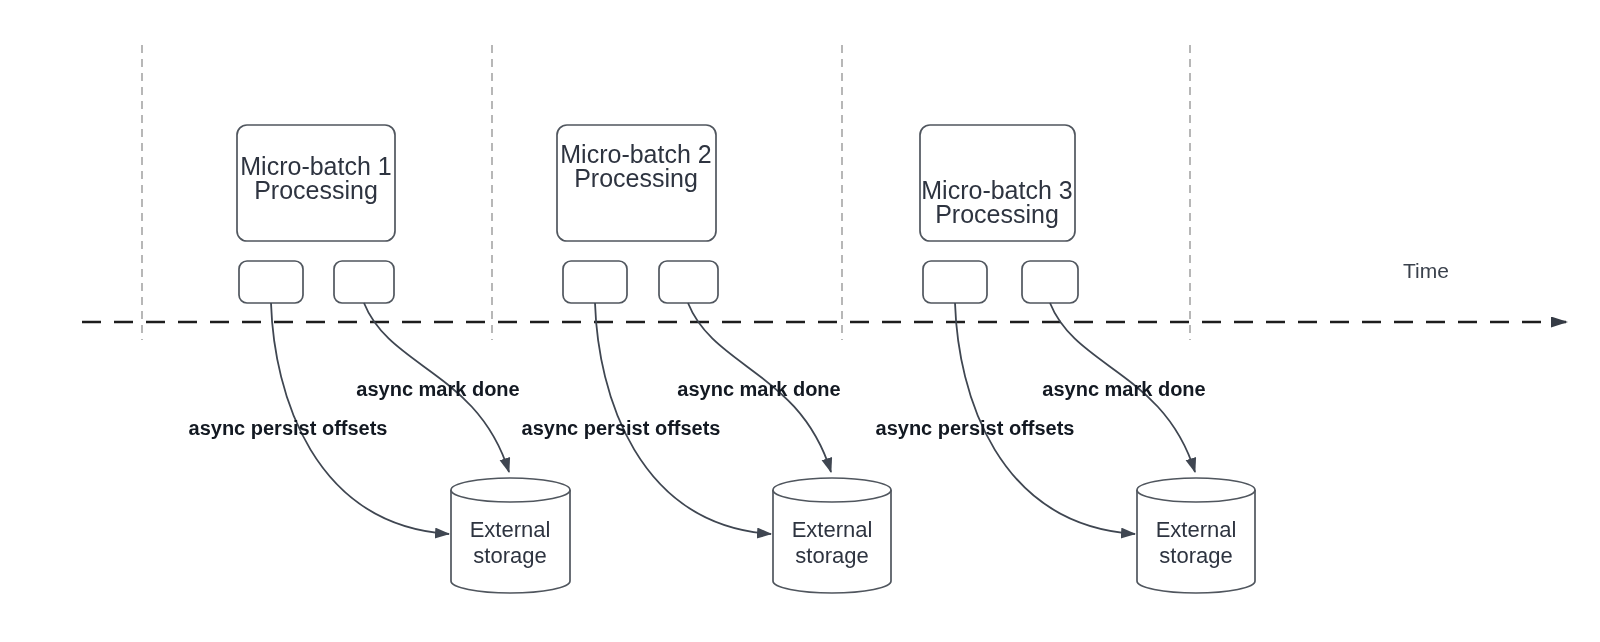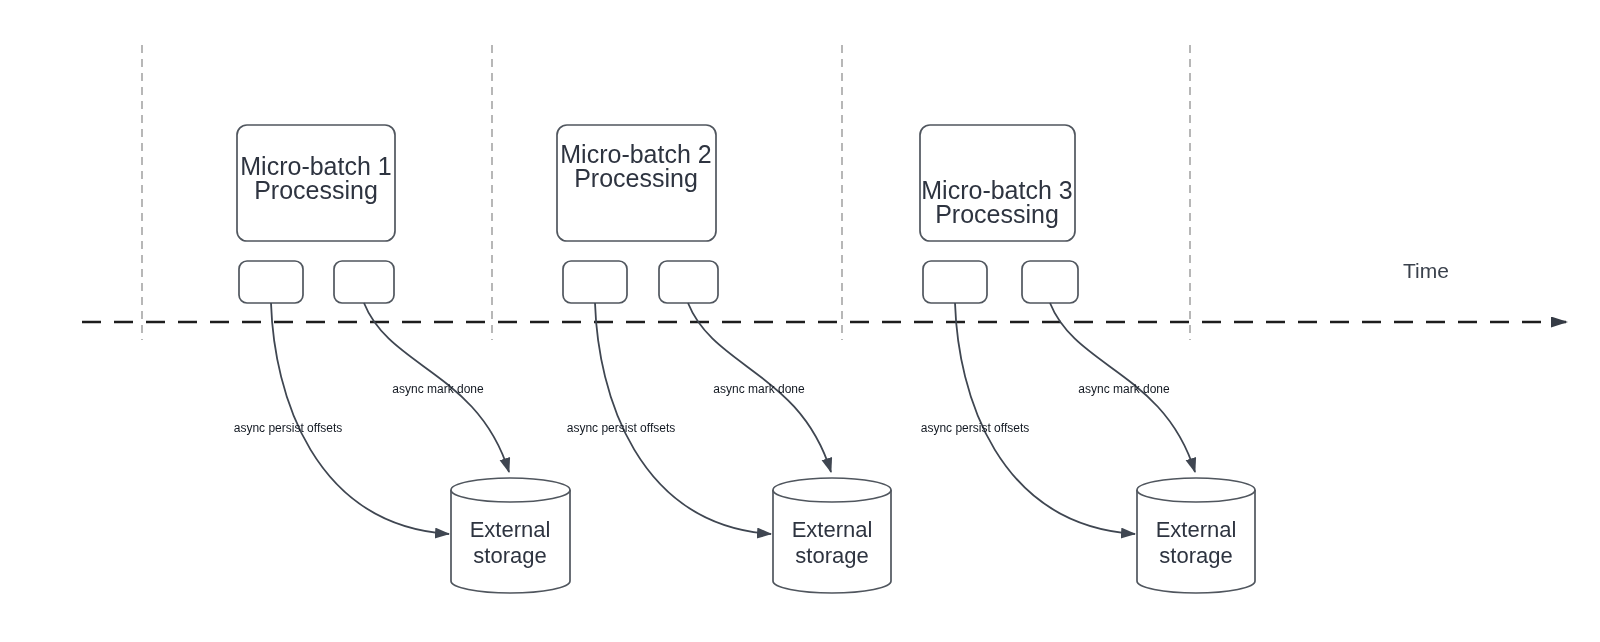--- a/index.html
+++ b/index.html
@@ -24,22 +24,22 @@
     font-size: 25px;
     line-height: 24px;
     color: #2e3440;
   }
   .storage-title {
     font-size: 22px;
     line-height: 26px;
     color: #2e3440;
   }
   .edge-label {
-    font-size: 12px;
-    font-weight: normal;
+    font-size: 20px;
+    font-weight: bold;
     color: #131922;
   }
   .time-label {
     font-size: 21px;
     color: #3a414c;
   }
 
   
   .gridline { stroke: #a6a6a6; stroke-width: 1.6; stroke-dasharray: 8 6; fill: none; }
   .timeline { stroke: #1d1d1d; stroke-width: 2.4; stroke-dasharray: 19 13; fill: none; }

